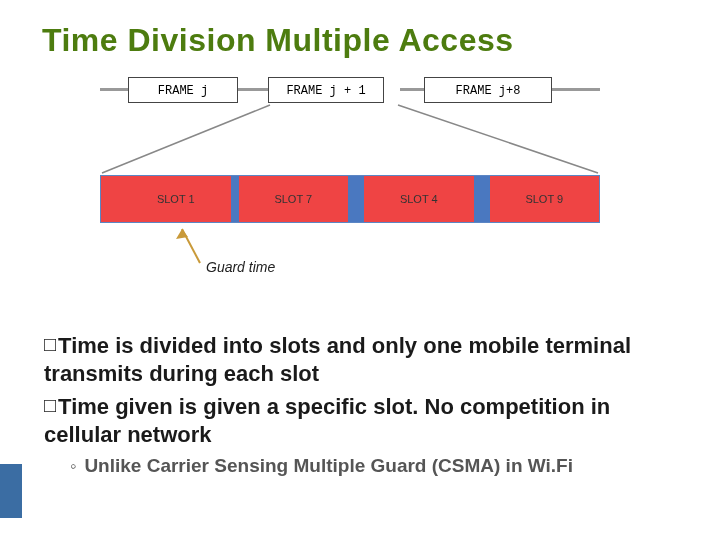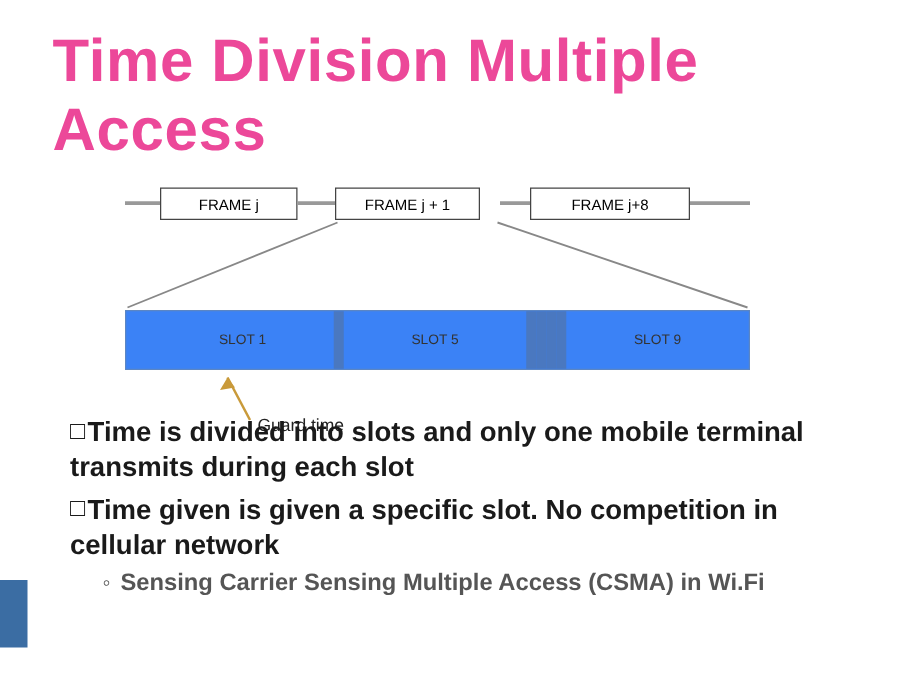--- a/index.html
+++ b/index.html
@@ -2,58 +2,58 @@
 <html><head>
 <meta charset="utf-8">
 <style>
   * { box-sizing: border-box; margin: 0; padding: 0; }
   body {
     width: 720px; height: 540px;
     font-family: Verdana, Geneva, sans-serif;
     background: #fff; position: relative; overflow: hidden;
   }
   .slide-title {
-    font-size: 48px; font-weight: bold; color: #ec4899;
+    font-size: 32px; font-weight: bold; color: #4d7c0f;
     padding: 22px 0 8px 42px; letter-spacing: 0.5px;
   }
   .figure {
     position: relative;
     width: 500px; height: 200px;
     margin: 6px 0 0 100px;
   }
   .frames-row {
     position: absolute; top: 2px; left: 0; right: 0; height: 30px;
     display: flex; align-items: center;
   }
   .hr { position:absolute; height:3px; background:#999; }
   .hr.left { left:0; width:28px; top:13px; }
   .hr.right { right:0; width:28px; top:13px; }
   .framebox {
     border:1px solid #444; height:26px; line-height:26px;
     font-size:12px; text-align:center; background:#fff;
-    font-family: Liberation Sans, sans-serif;
+    font-family: Liberation Mono, monospace;
   }
   .gap { height:3px; background:#999; }
   .expand-lines { position:absolute; top:30px; left:0; right:0; height:80px; }
   .slots-row {
     position: absolute; top: 102px; left: 0; width: 500px; height: 48px;
-    border:1px solid #5b86c4; display:flex; align-items:stretch; background:#3b82f6;padding-left:20px;
+    border:1px solid #5b86c4; display:flex; align-items:stretch; background:#ef4444;padding-left:20px;
   }
   .slot {
     flex:1; display:flex; align-items:center; justify-content:center;
     font-size:11px; font-family:Arial,sans-serif; color:#333;
   }
   .guard { width:8px; background:#4a78c0; }
   .guard-label {
-    position:absolute; top:186px; left:106px; font-size:14px; color:#222;
+    position:absolute; top:186px; left:106px; font-size:14px; color:#222;font-style:italic;
   }
   .arrow-line { stroke:#c99a3a; stroke-width:2; fill:none; }
   .arrow-head { fill:#c99a3a; }
   .content {
-    position:absolute; top:332px; left:44px; right:36px; bottom:20px;margin-left:12px;
+    position:absolute; top:332px; left:44px; right:36px; bottom:20px;
   }
   .bullet {
     font-size:22px; font-weight:bold; color:#1a1a1a; line-height:1.25;
     margin-bottom:6px; text-align:left;
   }
   .bsym { font-family: Arial,sans-serif; font-size:20px; position:relative; top:-2px; margin-right:2px;}
   .sub {
     font-size:19px; font-weight:bold; color:#555; margin:6px 0 0 26px; line-height:1.3;
   }
   .scirc { font-size:18px; margin-right:8px; color:#555;}
@@ -76,40 +76,41 @@
   </div>
 
   <svg class="expand-lines" width="500" height="80">
     <line x1="170" y1="2" x2="2" y2="70" stroke="#888" stroke-width="1.5"></line>
     <line x1="298" y1="2" x2="498" y2="70" stroke="#888" stroke-width="1.5"></line>
   </svg>
 
   <div class="slots-row">
     <div class="slot">SLOT 1</div>
     <div class="guard"></div>
-    <div class="slot">SLOT 5</div>
+    <div class="slot">SLOT 7</div>
     <div class="guard"></div>
     <div class="guard"></div>
+    <div class="slot">SLOT 4</div>
     <div class="guard"></div>
     <div class="guard"></div>
     <div class="slot">SLOT 9</div>
   </div>
 
   <svg style="position:absolute;top:150px;left:60px" width="60" height="44">
     <line class="arrow-line" x1="40" y1="40" x2="22" y2="6"></line>
     <polygon class="arrow-head" points="22,6 16,16 28,14"></polygon>
   </svg>
   <div class="guard-label">Guard time</div>
 </div>
 
 <div class="content">
   <div class="bullet">
     <span class="bsym">□</span><span>Time</span><span> is divided into slots and only one mobile terminal transmits during each slot</span>
   </div>
   <div class="bullet">
     <span class="bsym">□</span><span>Time</span><span> given is given a specific slot. No competition in cellular network</span>
   </div>
   <div class="sub">
-    <span class="scirc">◦</span><span>Sensing Carrier Sensing Multiple Access (CSMA) in Wi.Fi</span>
+    <span class="scirc">◦</span><span>Unlike Carrier Sensing Multiple Guard (CSMA) in Wi.Fi</span>
   </div>
 </div>
 
 <div class="accent-bar"></div>
 
 </body></html>

